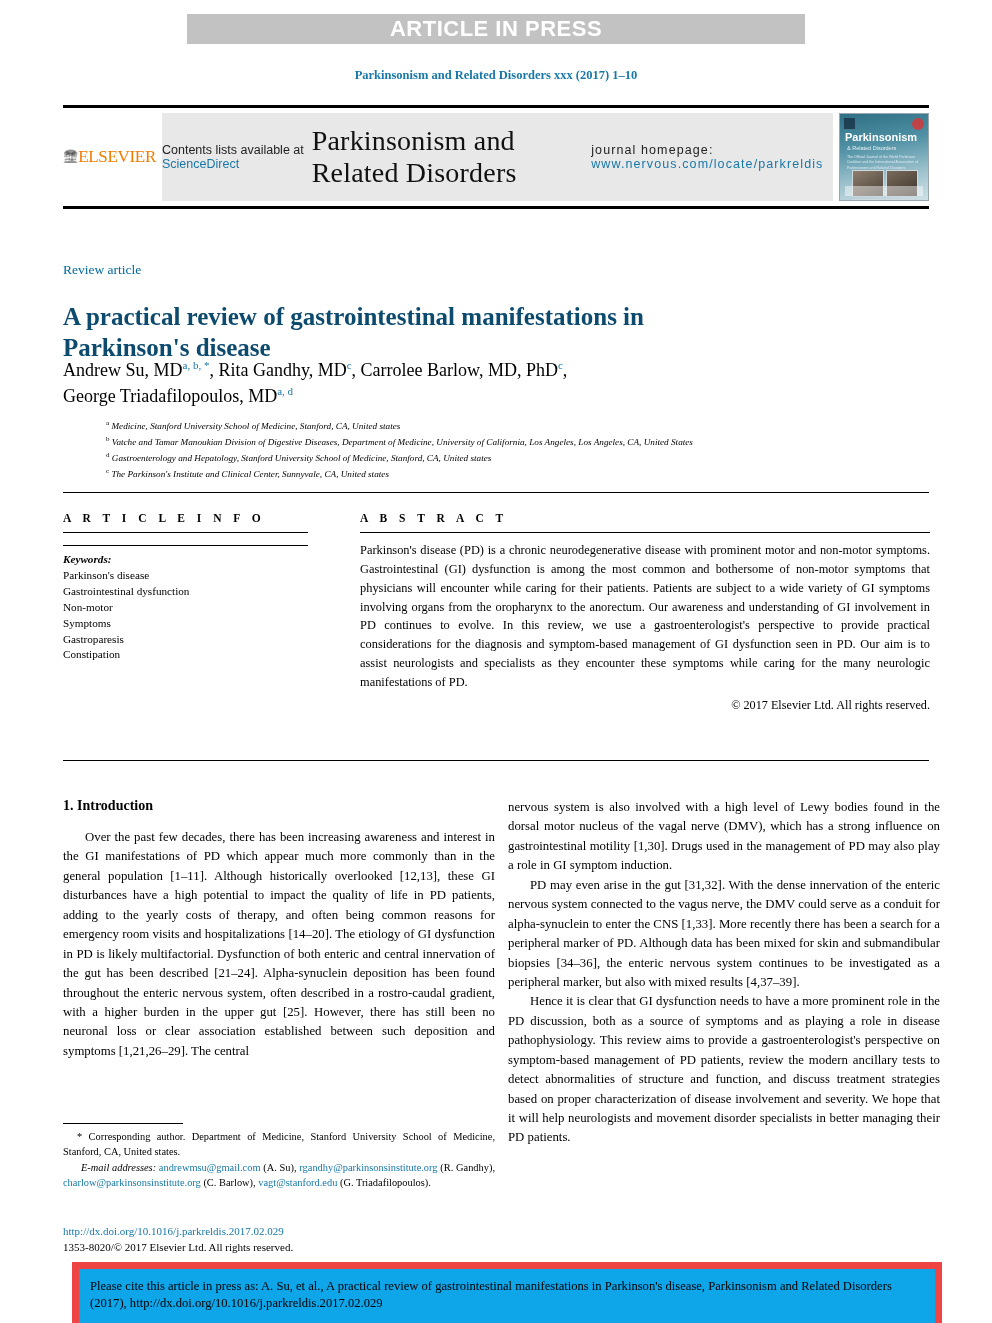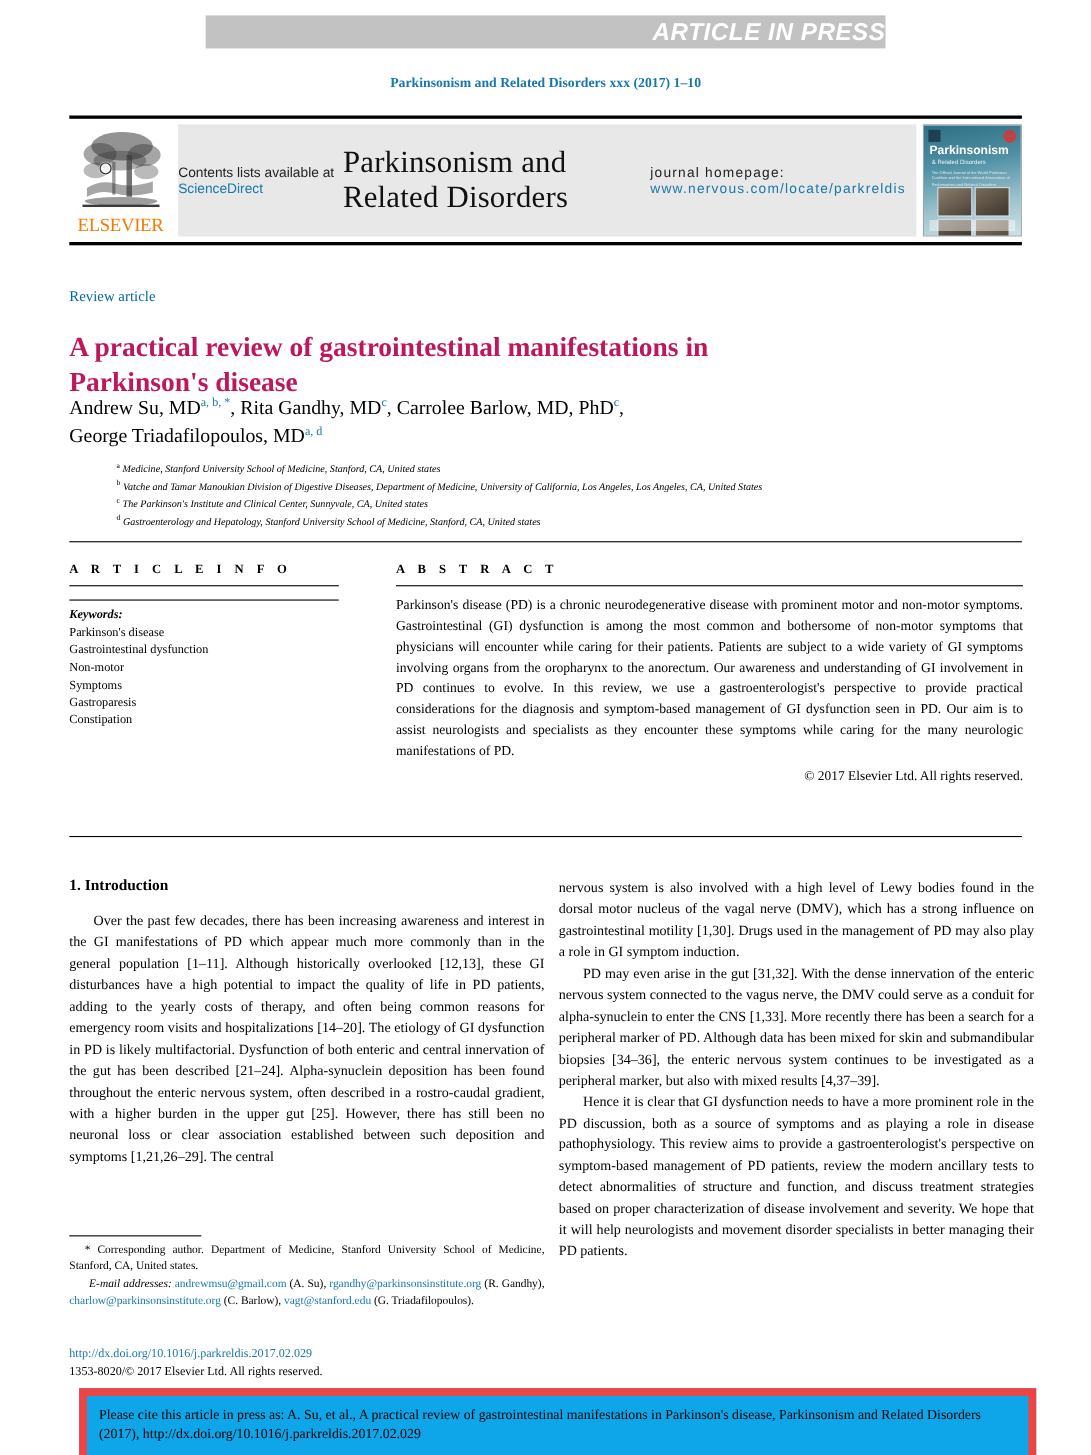--- a/index.html
+++ b/index.html
@@ -19,22 +19,21 @@
   
   .press-banner {
     position: absolute;
     left: 187px;
     top: 14px;
     width: 618px;
     height: 30px;
     background: #c2c2c2;
     display: flex;
     align-items: center;
-    justify-content: flex-end;
-    font-style: italic;
+    justify-content: center;
   }
   .press-banner-text {
     font-family: "Liberation Sans", sans-serif;
     font-weight: bold;
     font-size: 22px;
     letter-spacing: 0.5px;
     color: #ffffff;
   }
 
   
@@ -60,21 +59,21 @@
     border-bottom: 3px solid #000;
     padding: 5px 0 5px 0;
     display: flex;
     align-items: stretch;
     box-sizing: content-box;
   }
   .elsevier-logo {
     width: 93px;
     flex: 0 0 93px;
     display: flex;
-    flex-direction: column;
+    flex-direction: row;
     align-items: center;
     justify-content: flex-end;
     padding-bottom: 2px;
   }
   .tree-svg { display:block; }
   .elsevier-word {
     font-family: "Liberation Serif", serif;
     font-size: 17px;
     letter-spacing: -0.3px;
     color: #ef7d00;
@@ -157,21 +156,21 @@
   }
 
   
   .section-label {
     position: absolute; left: 63px; top: 262px;
     font-family: "Liberation Serif", serif; font-size: 13.5px; color: #0369a1;
   }
   .article-title {
     position: absolute; left: 63px; top: 285px; width: 700px;
     font-family: "Liberation Serif", serif;
-    font-size: 25px; line-height: 1.23; color: #be185d;
+    font-size: 25px; line-height: 1.23; color: #0c4a6e;
   }
   .authors {
     position: absolute; left: 63px; top: 358px; width: 720px;
     font-family: "Liberation Serif", serif; font-size: 18px; line-height: 1.42;
   }
   .authors sup { color: #1878a8; font-size: 11px; }
   .affils {
     position: absolute; left: 63px; top: 418px; width: 870px;
     font-family: "Liberation Serif", serif;
     font-size: 9.2px; font-style: italic; line-height: 1.62; color: #000; margin-left: 43px;
@@ -327,22 +326,22 @@
 <h1 class="article-title">A practical review of gastrointestinal manifestations in Parkinson's disease</h1>
 
 <div class="authors">
   <span>Andrew Su, MD</span><sup>a, b, *</sup><span>, Rita Gandhy, MD</span><sup>c</sup><span>, Carrolee Barlow, MD, PhD</span><sup>c</sup><span>,</span><br>
   <span>George Triadafilopoulos, MD</span><sup>a, d</sup>
 </div>
 
 <div class="affils">
   <div><sup>a</sup> <span>Medicine, Stanford University School of Medicine, Stanford, CA, United states</span></div>
   <div><sup>b</sup> <span>Vatche and Tamar Manoukian Division of Digestive Diseases, Department of Medicine, University of California, Los Angeles, Los Angeles, CA, United States</span></div>
+  <div><sup>d</sup> <span>Gastroenterology and Hepatology, Stanford University School of Medicine, Stanford, CA, United states</span></div>
   <div><sup>c</sup> <span>The Parkinson's Institute and Clinical Center, Sunnyvale, CA, United states</span></div>
-  <div><sup>d</sup> <span>Gastroenterology and Hepatology, Stanford University School of Medicine, Stanford, CA, United states</span></div>
 </div>
 
 <div class="band-rule-top"></div>
 
 <div class="info-col">
   <div class="sec-head">A R T I C L E   I N F O</div>
   <div class="hairline"></div>
   <div class="info-sep"></div>
   <div class="info-block">
     <div class="lead">Keywords:</div>

